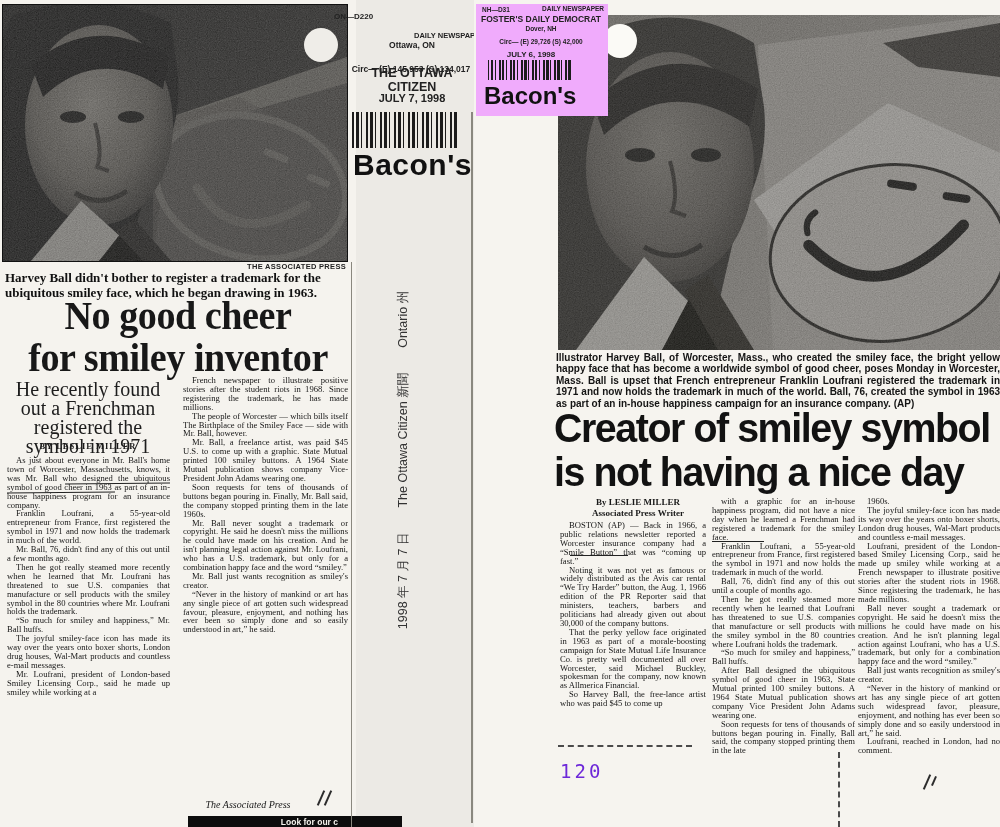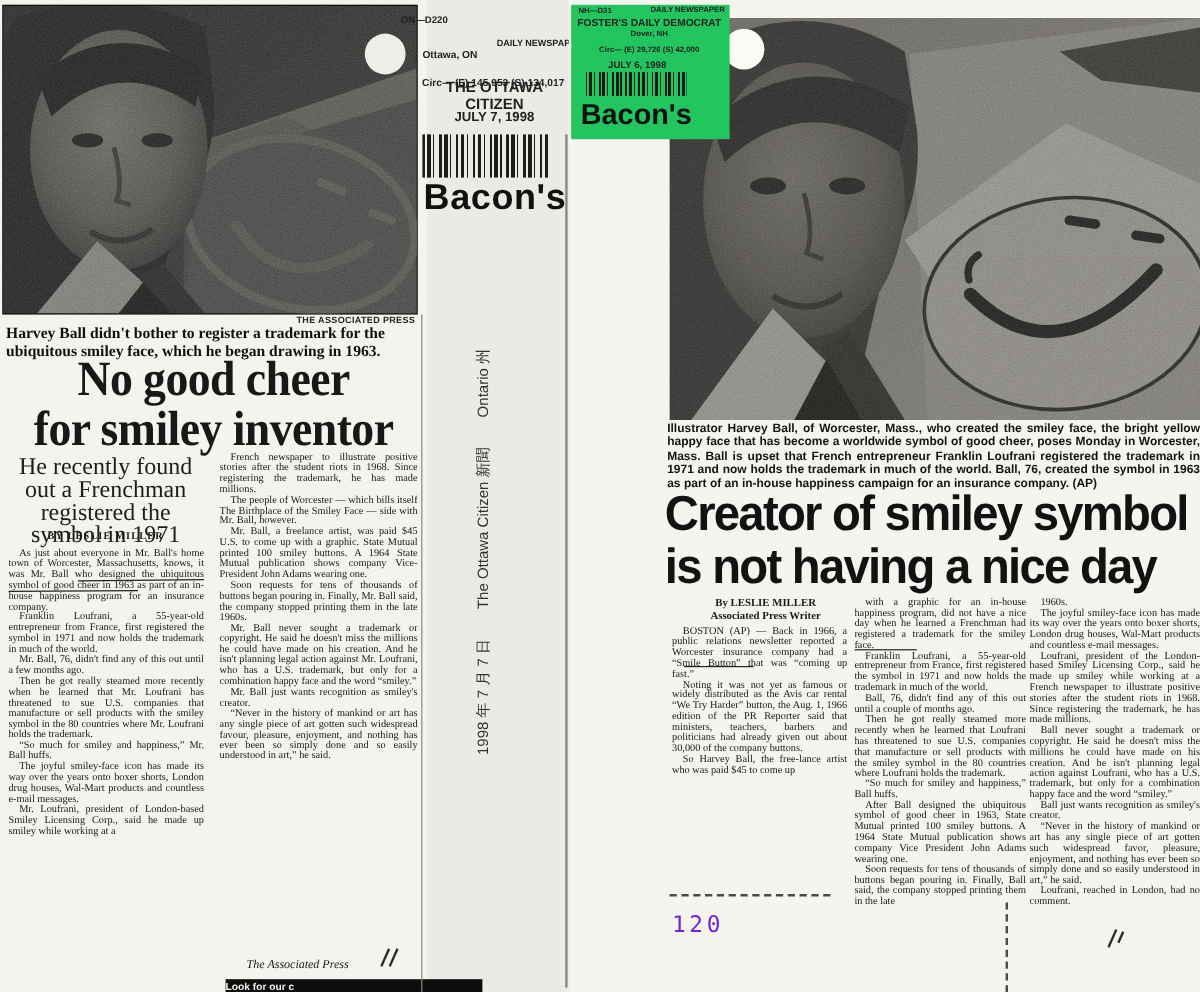--- a/index.html
+++ b/index.html
@@ -18,37 +18,37 @@
   #left-headline .hl{display:block;font-size:41px;line-height:42px;transform:scaleX(.93);transform-origin:center;white-space:nowrap;letter-spacing:-.5px;}
   #left-subhead{left:4px;top:380px;width:168px;text-align:center;font-size:20px;line-height:19px;color:#1d1d1d;}
   #left-byline{left:4px;top:441px;width:168px;text-align:center;font-size:8.5px;font-weight:bold;letter-spacing:1px;}
   .newscol{font-size:8.6px;line-height:8.9px;text-align:justify;color:#161616;}
   .newscol p{margin:0;text-indent:9px;}
   #left-col1{left:7px;top:456px;width:163px;height:368px;overflow:hidden;}
   #left-col2{left:183px;top:376px;width:165px;height:420px;overflow:hidden;}
   #left-tagline{left:183px;top:799px;width:130px;text-align:center;font-style:italic;font-size:10px;}
   #left-banner{left:188px;top:816px;width:214px;height:11px;background:#0d0d0d;color:#f4f2ec;
                font-family:"Liberation Sans",sans-serif;font-size:8.5px;font-weight:bold;
-               text-align:left;padding-right:64px;box-sizing:border-box;line-height:12px;}
+               text-align:right;padding-right:64px;box-sizing:border-box;line-height:12px;}
   .underline-mark{position:absolute;height:0;border-top:1.2px solid #222;}
 
   
   .stampline{position:absolute;font-family:"Liberation Sans",sans-serif;color:#222;font-weight:bold;}
   #c-barcode{left:352px;top:112px;width:106px;height:36px;
      background:repeating-linear-gradient(90deg,#1c1c1c 0 2px,transparent 2px 4px,#1c1c1c 4px 7px,transparent 7px 9px,#1c1c1c 9px 10px,transparent 10px 14px);}
   #c-bacons{left:353px;top:148px;width:120px;font-family:"Liberation Sans",sans-serif;font-weight:bold;font-size:30px;letter-spacing:.5px;color:#111;}
   #vtext{left:125px;top:450px;width:560px;height:20px;transform:rotate(-90deg);
          font-family:"Liberation Sans","DejaVu Sans",sans-serif;font-size:12.5px;color:#333;
          text-align:center;white-space:nowrap;}
   .edge{position:absolute;background:#8a887f;}
 
   
   #right-clip{left:474px;top:0;width:526px;height:827px;background:#f6f4ef;}
   #right-photo{left:84px;top:15px;width:442px;height:335px;background:#b3afa8;}
-  #r-stamp{left:2px;top:4px;width:132px;height:112px;background:#22c55e;}
+  #r-stamp{left:2px;top:4px;width:132px;height:112px;background:#f0abfc;}
   #r-barcode{position:absolute;left:12px;top:56px;width:84px;height:20px;
      background:repeating-linear-gradient(90deg,#1c1c1c 0 1.5px,transparent 1.5px 3px,#1c1c1c 3px 5.5px,transparent 5.5px 7px,#1c1c1c 7px 8px,transparent 8px 11px);}
   #r-bacons{position:absolute;left:8px;top:78px;font-family:"Liberation Sans",sans-serif;font-weight:bold;font-size:24px;color:#111;}
   #right-caption{left:82px;top:352px;width:444px;font-family:"Liberation Sans",sans-serif;
       font-size:10px;font-weight:bold;line-height:11.4px;text-align:justify;color:#141414;}
   #right-headline{left:80px;top:406px;width:446px;font-family:"Liberation Sans",sans-serif;
       font-weight:bold;color:#121212;}
   #right-headline .hl{display:block;font-size:41px;line-height:44px;letter-spacing:-1.5px;transform:scaleX(.96);transform-origin:left;white-space:nowrap;}
   #right-byline{left:94px;top:497px;width:140px;text-align:center;font-size:9px;font-weight:bold;line-height:10.5px;}
   #right-col1{left:86px;top:521px;width:146px;height:225px;overflow:hidden;}
@@ -146,21 +146,21 @@
   <div class="penmark" style="left:320px;top:790px;"></div>
   <div class="penmark" style="left:327px;top:790px;"></div>
 </div>
 
 <div id="left-banner" class="abs">Look for our c</div>
 
 <div>
   <div class="stampline" style="left:334px;top:12px;font-size:8px;">ON—D220</div>
   <div class="stampline" style="left:414px;top:11px;font-size:7.5px;margin-top:20px;">DAILY NEWSPAP</div>
   <div class="stampline" style="left:352px;top:24px;width:120px;text-align:center;font-size:12.5px;margin-top:42px;">THE OTTAWA CITIZEN</div>
-  <div class="stampline" style="left:352px;top:40px;width:120px;text-align:left;font-size:8.5px;">Ottawa, ON</div>
+  <div class="stampline" style="left:352px;top:40px;width:120px;text-align:center;font-size:8.5px;">Ottawa, ON</div>
   <div class="stampline" style="left:346px;top:64px;width:130px;text-align:center;font-size:8.5px;">Circ— (E) 145,953 (S) 134,017</div>
   <div class="stampline" style="left:352px;top:92px;width:120px;text-align:center;font-size:11px;">JULY 7, 1998</div>
   <div id="c-barcode" class="abs"></div>
   <div id="c-bacons" class="abs">Bacon's</div>
   <div id="vtext" class="abs">1998 年 7 月 7 日　　The Ottawa Citizen 新聞　　Ontario 州</div>
   <div class="edge" style="left:351px;top:262px;width:1px;height:565px;"></div>
   <div class="edge" style="left:471px;top:112px;width:1.5px;height:711px;"></div>
 </div>
 
 <div id="right-clip" class="abs">
@@ -232,20 +232,21 @@
 
   <div id="right-byline" class="abs">
     <div>By LESLIE MILLER</div>
     <div>Associated Press Writer</div>
   </div>
 
   <div id="right-col1" class="abs newscol">
     <div class="underline-mark" style="left:10px;top:34px;width:58px;"></div>
   <p>BOSTON (AP) — Back in 1966, a public relations newsletter reported a Worcester insurance company had a “Smile Button” that was “coming up fast.”</p>
       <p>Noting it was not yet as famous or widely distributed as the Avis car rental “We Try Harder” button, the Aug. 1, 1966 edition of the PR Reporter said that ministers, teachers, barbers and politicians had already given out about 30,000 of the company buttons.</p>
+      <p>That the perky yellow face originated in 1963 as part of a morale-boosting campaign for State Mutual Life Insurance Co. is pretty well documented all over Worcester, said Michael Buckley, spokesman for the company, now known as Allmerica Financial.</p>
       <p>So Harvey Ball, the free-lance artist who was paid $45 to come up</p>
     </div>
   <div id="right-col2" class="abs newscol">
     <div class="underline-mark" style="left:0;top:44px;width:52px;"></div>
   <p>with a graphic for an in-house happiness program, did not have a nice day when he learned a Frenchman had registered a trademark for the smiley face.</p>
       <p>Franklin Loufrani, a 55-year-old entrepreneur from France, first registered the symbol in 1971 and now holds the trademark in much of the world.</p>
       <p>Ball, 76, didn't find any of this out until a couple of months ago.</p>
       <p>Then he got really steamed more recently when he learned that Loufrani has threatened to sue U.S. companies that manufacture or sell products with the smiley symbol in the 80 countries where Loufrani holds the trademark.</p>
       <p>“So much for smiley and happiness,” Ball huffs.</p>
       <p>After Ball designed the ubiquitous symbol of good cheer in 1963, State Mutual printed 100 smiley buttons. A 1964 State Mutual publication shows company Vice President John Adams wearing one.</p>

